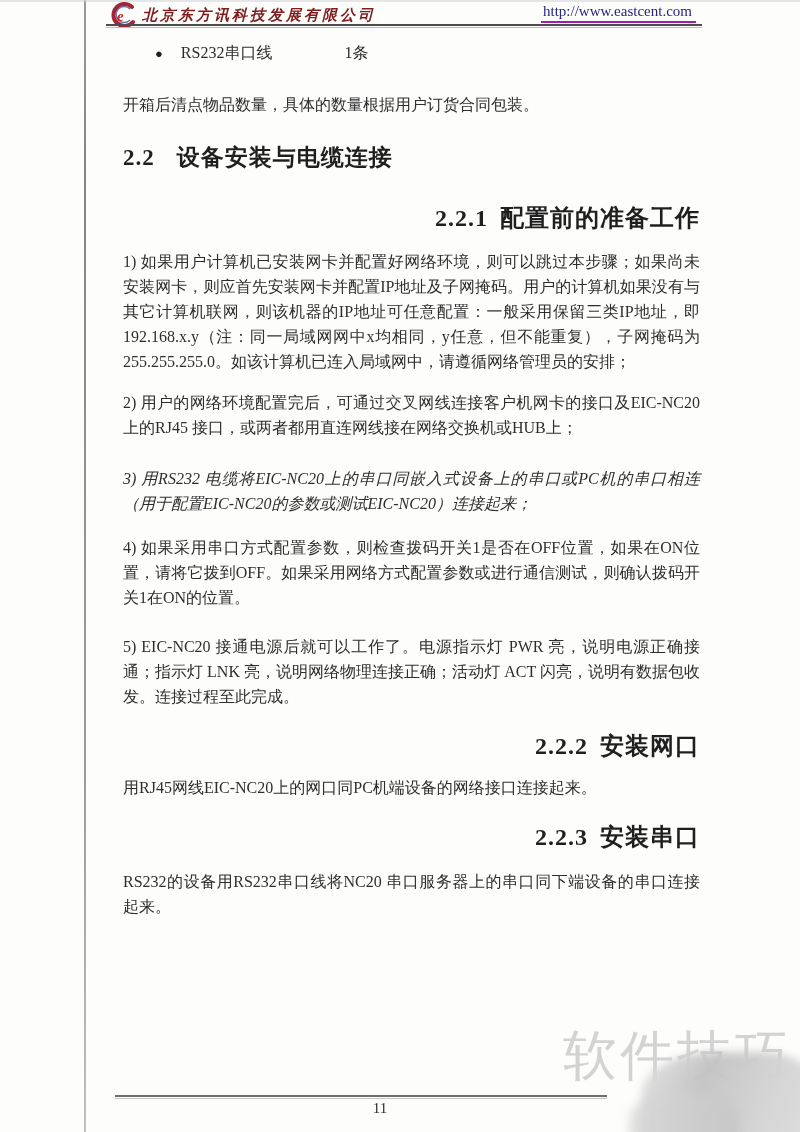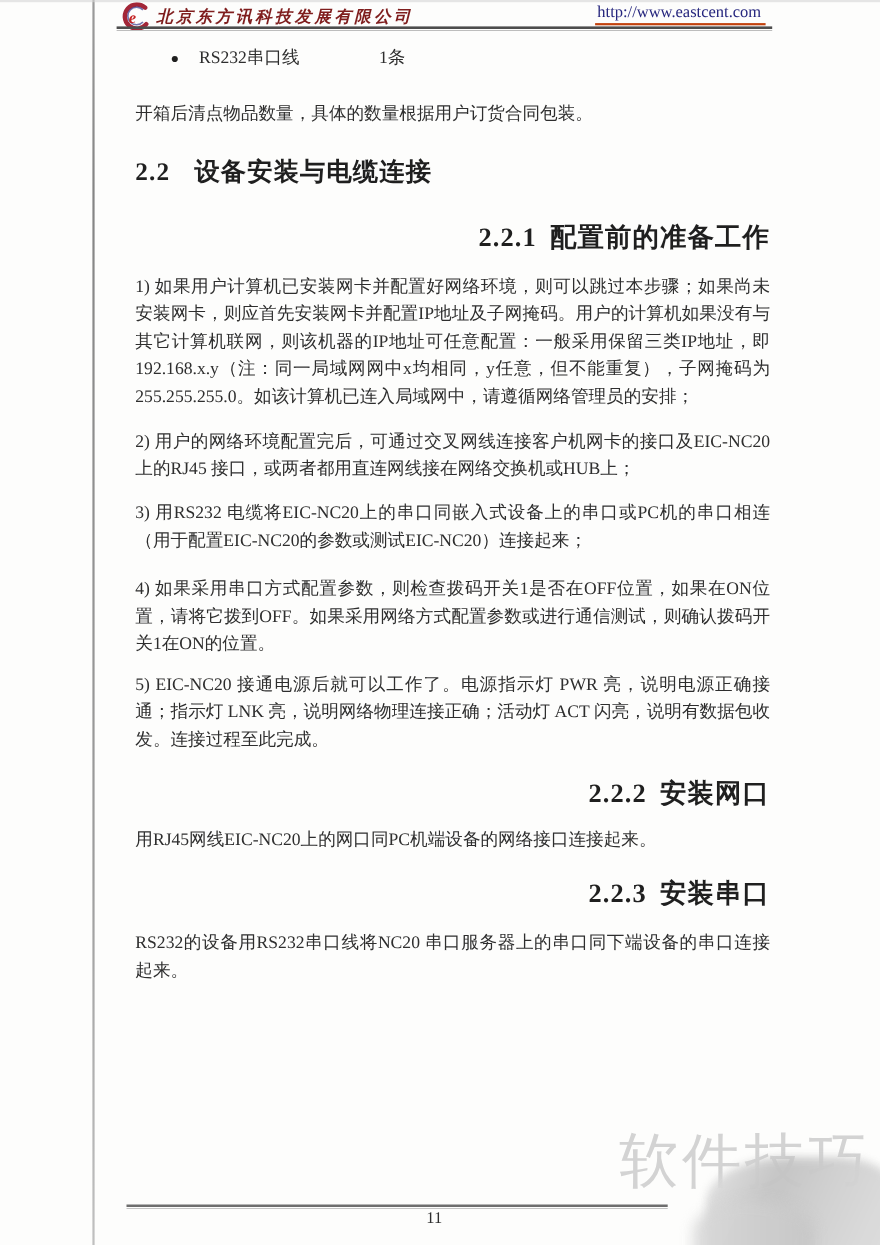--- a/index.html
+++ b/index.html
@@ -34,21 +34,21 @@
   }
   .company-name {
     position: absolute; left: 36px; top: 4px;
     font-size: 15px; font-weight: bold; font-style: italic;
     letter-spacing: 3px; color: #7f1d1d;
     white-space: nowrap;
   }
   .site-url {
     position: absolute; right: 6px; top: 1px;
     font-size: 15px; color: #26267e; text-decoration: none;
-    border-bottom: 2px solid #c2410c;
+    border-bottom: 2px solid #a21caf;
     padding: 0 4px 1px 2px;
     white-space: nowrap;
   }
   .header-rule {
     position: absolute; left: 106px; top: 24px; width: 596px; height: 5px;
     background: linear-gradient(#4d4d4d 0, #4d4d4d 2px, transparent 2px, transparent 3px, #bdbdbd 3px, #bdbdbd 4px, transparent 4px);
   }
 
   
   .content {
@@ -70,23 +70,23 @@
   }
   h1.sec .sec-num { margin-right: 22px; }
   h2.sec {
     margin: 32px 0 0 0; font-size: 24px; line-height: 27px;
     font-weight: bold; color: #1f1f1f; text-align: right; letter-spacing: 1px;
   }
   h2.sec .sec-num { margin-right: 12px; }
   .p-body { margin: 17px 0 0 0; }
   .p-step1 { margin-top: 17px; }
   .p-step2 { margin-top: 16px; }
-  .p-step3 { margin-top: 15px; }
+  .p-step3 { margin-top: 26px; font-style: italic; }
   .p-step4 { margin-top: 19px; }
-  .p-step5 { margin-top: 12px; }
+  .p-step5 { margin-top: 24px; }
   .h-222 { margin-top: 24px !important; }
   .p-222 { margin-top: 15px; }
   .h-223 { margin-top: 24px !important; }
   .p-223 { margin-top: 18px; }
 
   
   .watermark {
     position: absolute; left: 563px; top: 1026px;
     font-size: 54px; line-height: 60px; letter-spacing: 3px;
     color: #d3d3d3; white-space: nowrap; z-index: 2;
@@ -109,21 +109,21 @@
   }
 
   
   .footer-rule {
     position: absolute; left: 115px; top: 1095px; width: 492px; height: 5px;
     background: linear-gradient(#6e6e6e 0, #6e6e6e 2px, transparent 2px, transparent 3px, #c4c4c4 3px, #c4c4c4 4px, transparent 4px);
     z-index: 4;
   }
   .page-number {
     position: absolute; left: 358px; top: 1100px; width: 44px;
-    text-align: right; font-size: 15px; color: #2e2e2e; z-index: 4;
+    text-align: center; font-size: 15px; color: #2e2e2e; z-index: 4;
   }
 </style>
 </head>
 <body>
 
 <div class="page">
 
   <div class="scan-edge-left"></div>
   <div class="scan-edge-top"></div>
 

